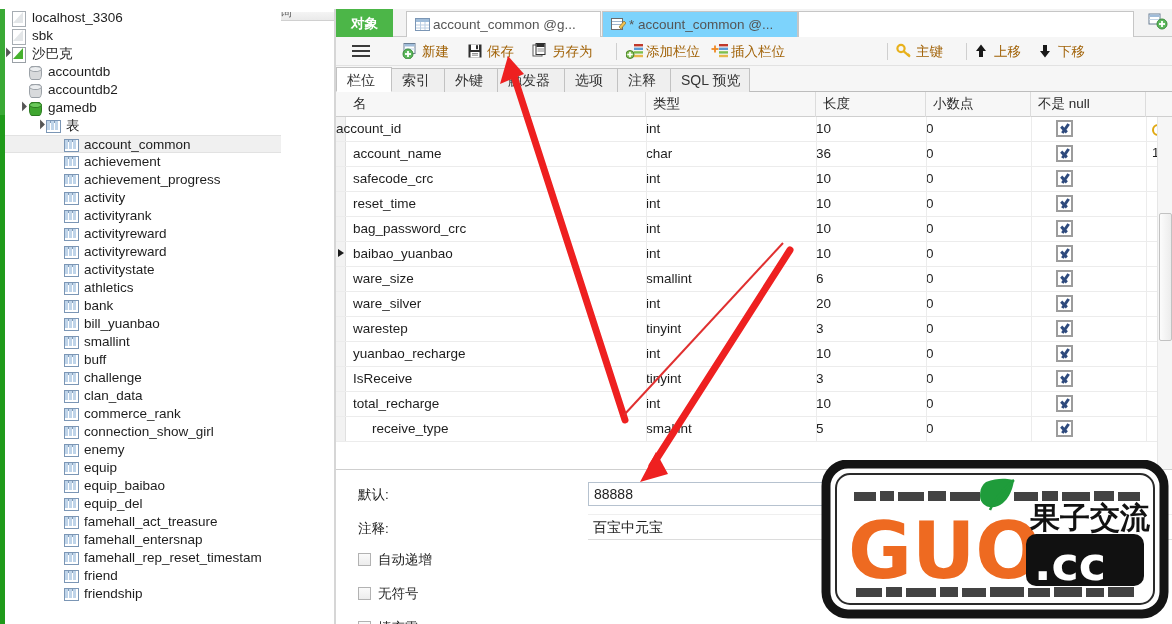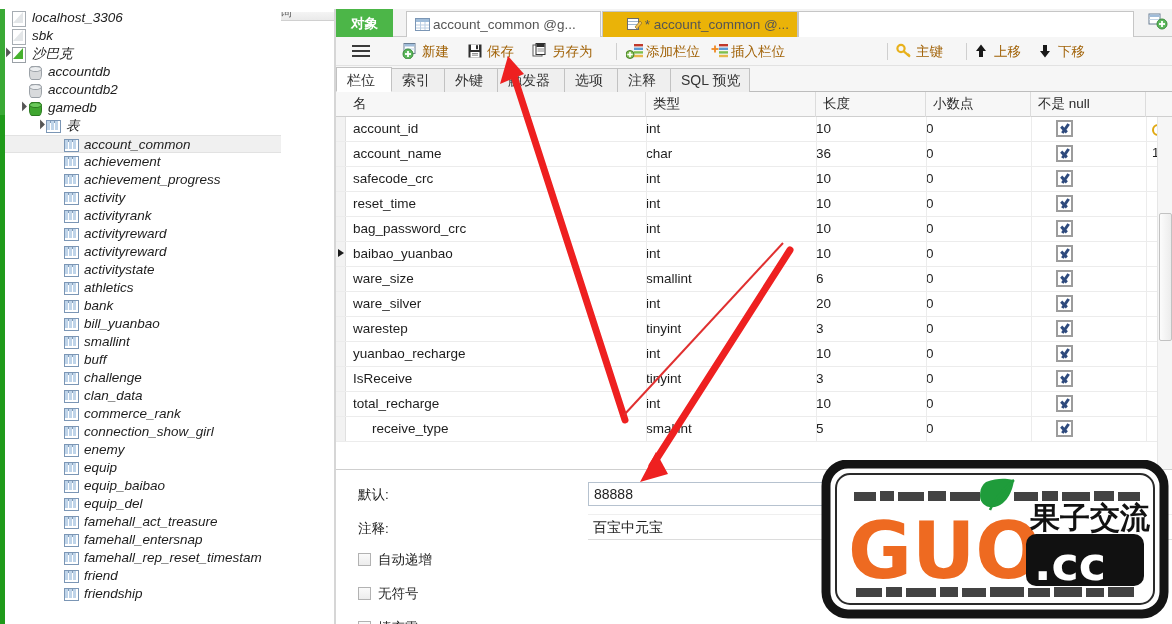--- a/index.html
+++ b/index.html
@@ -37,21 +37,21 @@
     background: #3aa935;
   }
   .left-accent2 {
     position: absolute; left: 0; top: 115px; width: 5px; height: 509px;
     background: #1f9a1a;
   }
 
   
   .tree-panel {
     position: absolute; left: 5px; top: 9px; width: 276px; height: 615px;
-    background: #ffffff; overflow: hidden; font-style: italic;
+    background: #ffffff; overflow: hidden;
   }
   .tree-row {
     position: relative; height: 18px; line-height: 18px;
     white-space: nowrap; font-size: 13.5px; padding-left: 0;
   }
   .tree-row.sel { background: #f0f0f0; border-top: 1px solid #e2e2e2; border-bottom: 1px solid #e2e2e2; }
   .tw { display: inline-block; width: 12px; text-align: center; vertical-align: top;
         color: #555; font-size: 8px; line-height: 18px; }
   .tw.open::before { content: "\25E2"; display: inline-block; transform: translateY(-2px) rotate(-45deg); font-size: 9px; }
   .ico { display: inline-block; width: 16px; height: 14px; vertical-align: -3px; position: relative; margin-right: 5px; }
@@ -292,21 +292,21 @@
           <svg width="15" height="13" viewBox="0 0 15 13">
             <rect x="0.5" y="0.5" width="14" height="12" fill="#fff" stroke="#7b96b5"></rect>
             <rect x="1" y="1" width="13" height="3" fill="#9fbcd9"></rect>
             <line x1="1" y1="7" x2="14" y2="7" stroke="#b9cde2"></line>
             <line x1="1" y1="10" x2="14" y2="10" stroke="#b9cde2"></line>
             <line x1="5.5" y1="4" x2="5.5" y2="12" stroke="#b9cde2"></line>
             <line x1="10" y1="4" x2="10" y2="12" stroke="#b9cde2"></line>
           </svg>
         </span><span>account_common @g...</span>
       </div>
-      <div class="tab" style="left:266px; width:196px; z-index:4; background:#eab308;text-align:right;">
+      <div class="tab" style="left:266px; width:196px; z-index:4; background:#7dd3fc;">
         <span class="ti">
           <svg width="15" height="13" viewBox="0 0 15 13">
             <rect x="0.5" y="0.5" width="11" height="11" fill="#fff" stroke="#6b6b6b"></rect>
             <line x1="1" y1="3.5" x2="11" y2="3.5" stroke="#9fb5cc"></line>
             <line x1="1" y1="6.5" x2="11" y2="6.5" stroke="#9fb5cc"></line>
             <path d="M8 9 L13 3 L15 5 L10 11 Z" fill="#f2c14e" stroke="#7a6020" stroke-width="0.6"></path>
           </svg>
         </span><span>* account_common @...</span>
       </div>
       <div class="tab-blank" style="left:462px; width:336px; background:#ffffff;"></div>
@@ -453,21 +453,21 @@
         <div class="gh" style="left:10px;  width:300px;">名</div>
         <div class="gh" style="left:310px; width:170px;">类型</div>
         <div class="gh" style="left:480px; width:110px;">长度</div>
         <div class="gh" style="left:590px; width:105px;">小数点</div>
         <div class="gh" style="left:695px; width:115px;">不是 null</div>
         <div class="gh" style="left:810px; width:26px; border-right:none;"></div>
       </div>
       <div id="grid-rows">
           <div class="grow" style="top: 25px;">
             <div class="gsel"></div>
-            <div class="gc" style="left: 17px; width: 290px;">account_id</div>
+            <div class="gc" style="left: 0; width: 290px;">account_id</div>
             <div class="gc" style="left: 310px; width: 165px;">int</div>
             <div class="gc" style="left: 480px; width: 105px;">10</div>
             <div class="gc" style="left: 590px; width: 100px;">0</div>
             <div class="gvline" style="left: 310px; height: 24px;"></div>
             <div class="gvline" style="left: 480px; height: 24px;"></div>
             <div class="gvline" style="left: 590px; height: 24px;"></div>
             <div class="gvline" style="left: 695px; height: 24px;"></div>
             <div class="gvline" style="left: 810px; height: 24px;"></div>
             <div class="chk" style="left: 720px;"></div>
             <div class="keycell" style="left: 816px;"><span class="key-glyph"></span><span>1</span></div>

